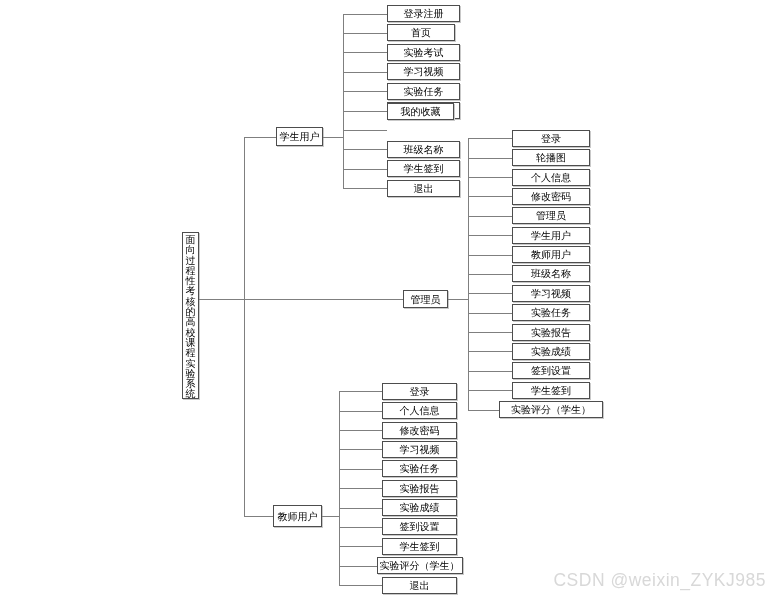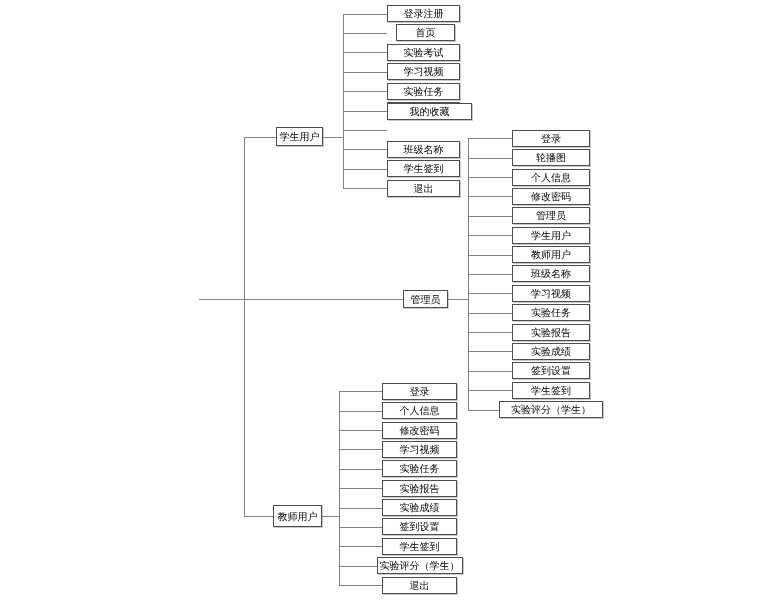--- a/index.html
+++ b/index.html
@@ -55,40 +55,42 @@
     font-size: 17.5px;
     letter-spacing: 0.5px;
     color: #d8d8d8;
     font-family: "Liberation Sans", "DejaVu Sans", sans-serif;
   }
 </style>
 </head>
 <body>
 
 <div id="canvas">
+  <div class="root-node" id="root-node" style="left:182px; top:232px; width:17px; height:167px;">面向过程性考核的高校课程实验系统</div>
+  <div id="watermark">CSDN @weixin_ZYKJ985</div>
 <div class="cline" style="left: 244px; top: 136.5px; width: 1px; height: 379.5px;"></div>
     <div class="cline" style="left: 199px; top: 299px; width: 204px; height: 1px;"></div>
     <div class="node" style="left: 276px; top: 127px; width: 47px; height: 19px;">学生用户</div>
     <div class="cline" style="left: 244px; top: 136.5px; width: 32px; height: 1px;"></div>
     <div class="cline" style="left: 323px; top: 136.5px; width: 20px; height: 1px;"></div>
     <div class="cline" style="left: 343px; top: 13.5px; width: 1px; height: 174.6px;"></div>
     <div class="cline" style="left: 343px; top: 13.5px; width: 44px; height: 1px;"></div>
     <div class="node" style="left: 387px; top: 5px; width: 73px; height: 17px;">登录注册</div>
     <div class="cline" style="left: 343px; top: 32.9px; width: 44px; height: 1px;"></div>
-    <div class="node" style="left: 396px; top: 24.4px; width: 59px; height: 17px;">首页</div>
+    <div class="node" style="left: 387px; top: 24.4px; width: 68px; height: 17px;">首页</div>
     <div class="cline" style="left: 343px; top: 52.3px; width: 44px; height: 1px;"></div>
     <div class="node" style="left: 387px; top: 43.8px; width: 73px; height: 17px;">实验考试</div>
     <div class="cline" style="left: 343px; top: 71.7px; width: 44px; height: 1px;"></div>
     <div class="node" style="left: 387px; top: 63.2px; width: 73px; height: 17px;">学习视频</div>
     <div class="cline" style="left: 343px; top: 91.1px; width: 44px; height: 1px;"></div>
     <div class="node" style="left: 387px; top: 82.6px; width: 73px; height: 17px;">实验任务</div>
     <div class="cline" style="left: 343px; top: 110.5px; width: 44px; height: 1px;"></div>
     <div class="node" style="left: 387px; top: 102px; width: 73px; height: 17px;">学生签到</div>
     <div class="cline" style="left: 343px; top: 129.9px; width: 44px; height: 1px;"></div>
-    <div class="node" style="left: 387px; top: 103px; width: 85px; height: 17px;">我的收藏</div>
+    <div class="node" style="left: 387px; top: 103px; width: 67px; height: 17px;">我的收藏</div>
     <div class="cline" style="left: 343px; top: 149.3px; width: 44px; height: 1px;"></div>
     <div class="node" style="left: 387px; top: 140.8px; width: 73px; height: 17px;">班级名称</div>
     <div class="cline" style="left: 343px; top: 168.7px; width: 44px; height: 1px;"></div>
     <div class="node" style="left: 387px; top: 160.2px; width: 73px; height: 17px;">学生签到</div>
     <div class="cline" style="left: 343px; top: 188.1px; width: 44px; height: 1px;"></div>
     <div class="node" style="left: 387px; top: 179.6px; width: 73px; height: 17px;">退出</div>
     <div class="node" style="left: 403px; top: 290px; width: 45px; height: 18px;">管理员</div>
     <div class="cline" style="left: 448px; top: 299px; width: 20px; height: 1px;"></div>
     <div class="cline" style="left: 468px; top: 138.3px; width: 1px; height: 271.32px;"></div>
     <div class="cline" style="left: 468px; top: 138.3px; width: 44px; height: 1px;"></div>

